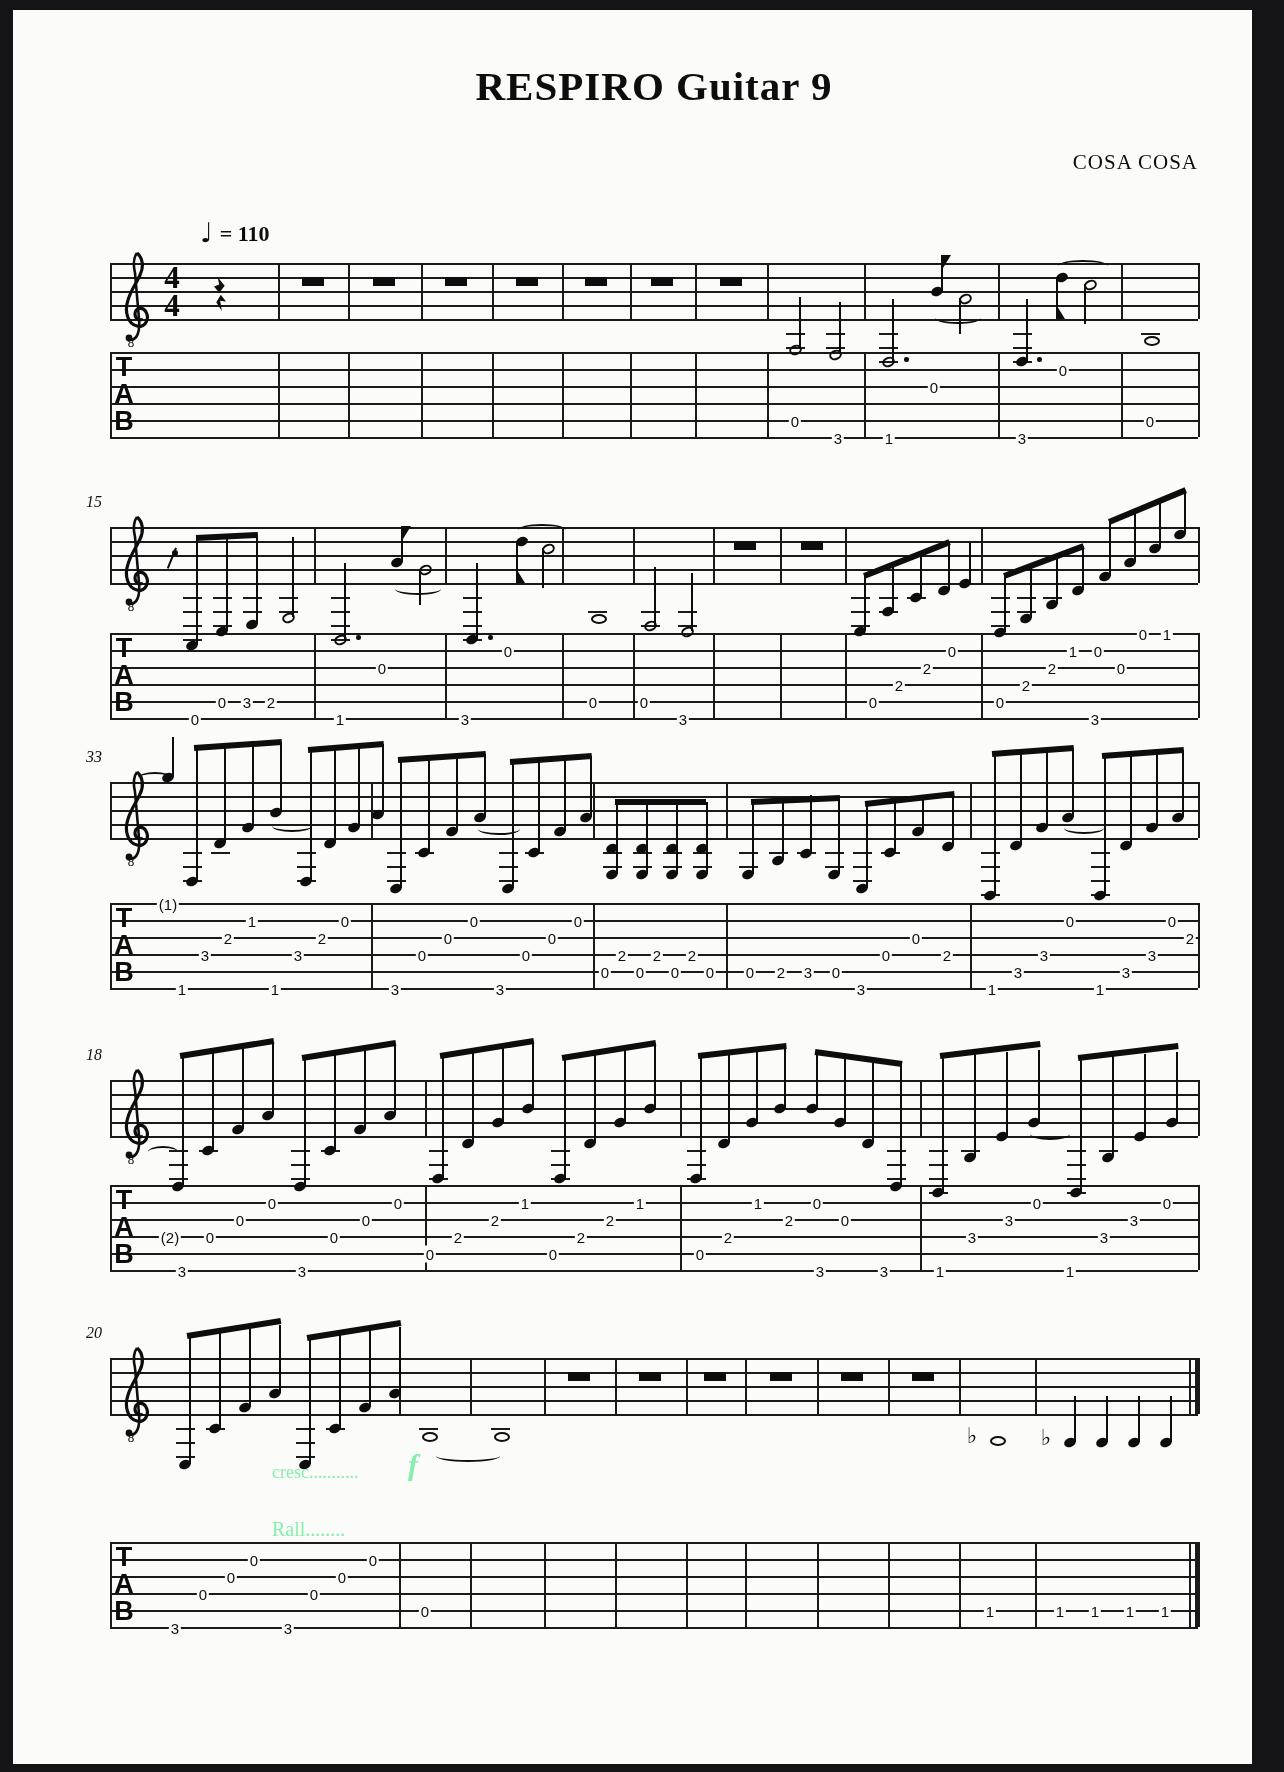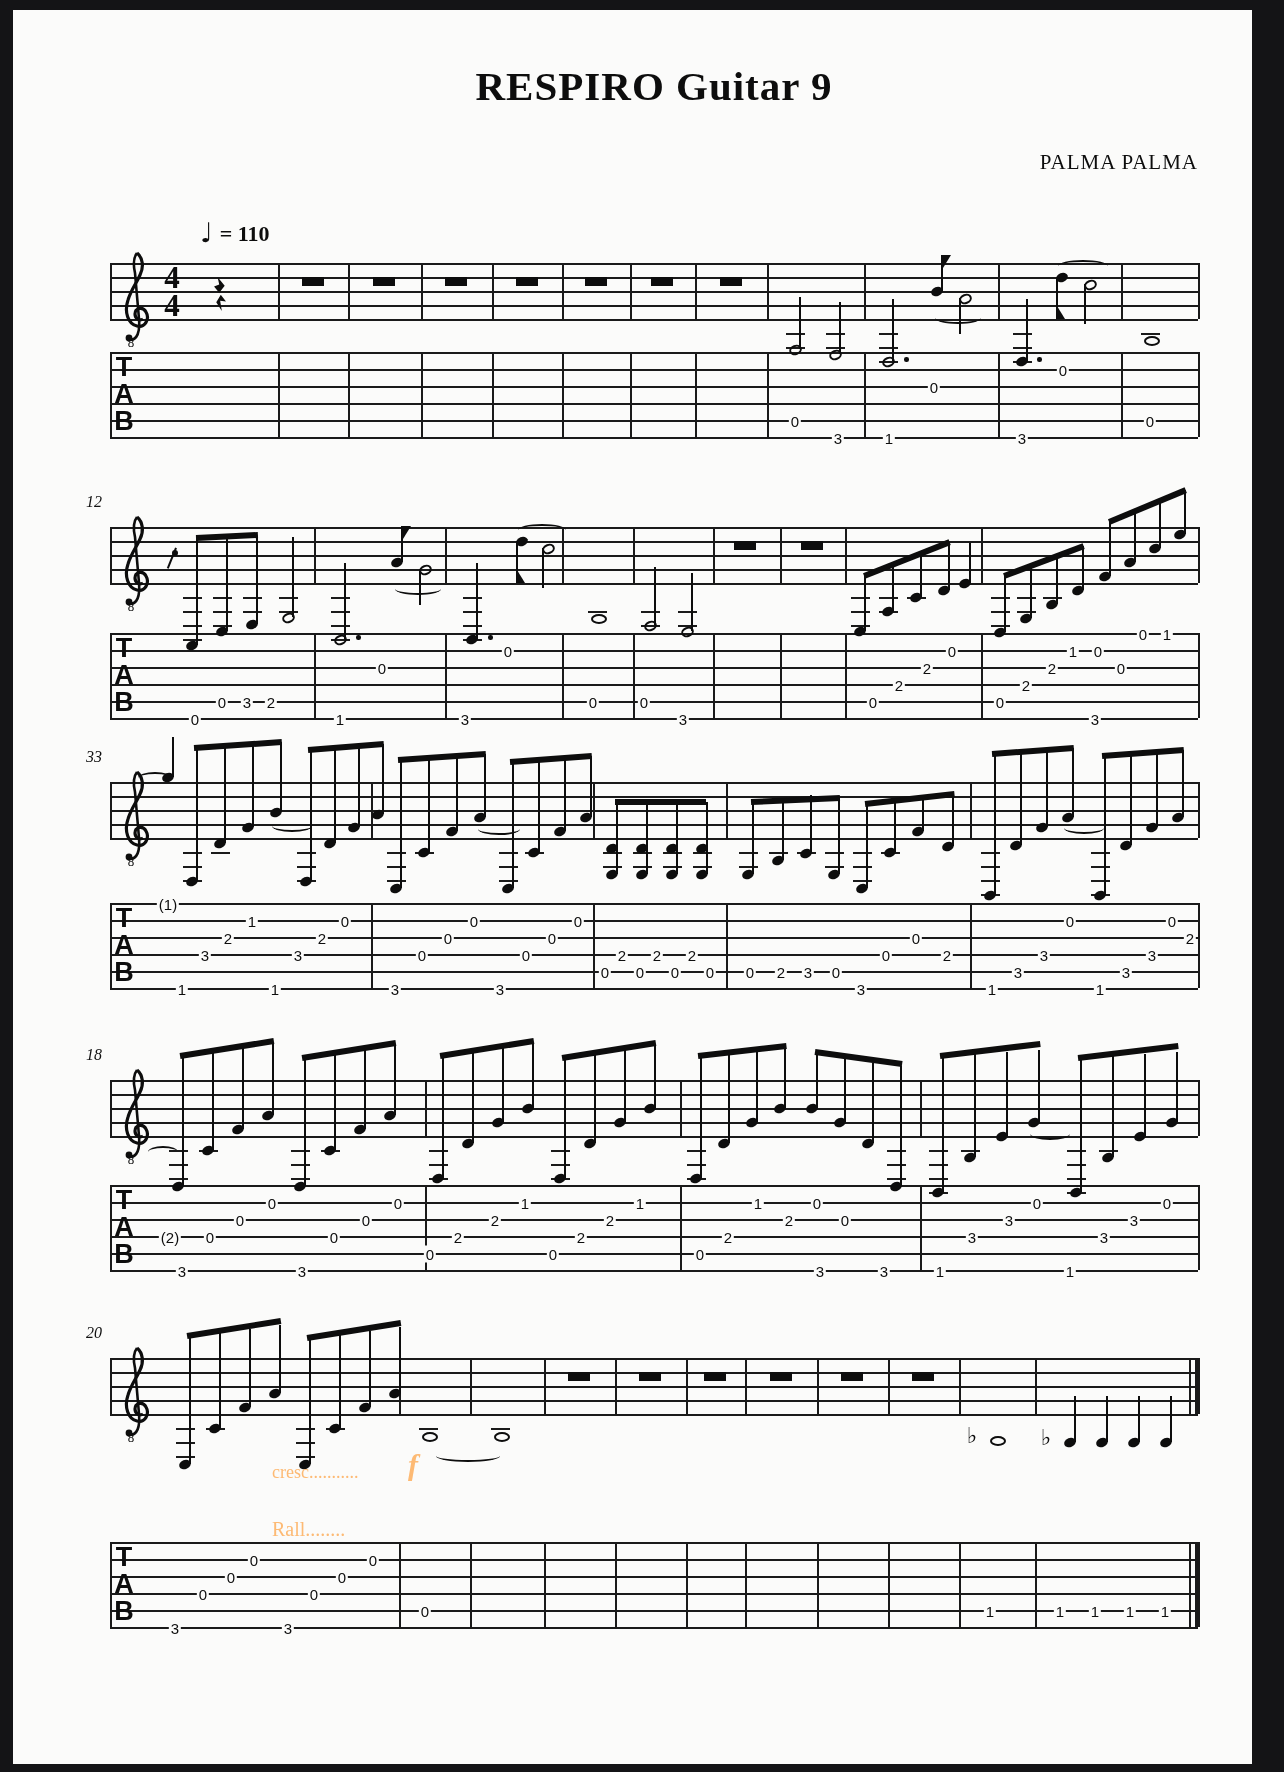--- a/index.html
+++ b/index.html
@@ -35,34 +35,34 @@
   .dot{position:absolute;width:4.5px;height:4.5px;border-radius:50%;background:#0d0d0d;}
   .flat{position:absolute;font:400 22px "DejaVu Sans",sans-serif;color:#0d0d0d;transform:translate(-50%,-60%);}
   .flagu{position:absolute;width:0;height:0;border-left:8px solid #0d0d0d;border-bottom:13px solid transparent;}
   .flagd{position:absolute;width:0;height:0;border-left:8px solid #0d0d0d;border-top:13px solid transparent;}
   .r8{position:absolute;width:14px;height:22px;}
   .r8 .d1{position:absolute;left:0;top:2px;width:6px;height:6px;border-radius:50%;background:#0d0d0d;}
   .r8 .l1{position:absolute;left:3px;top:0;width:2.2px;height:22px;background:#0d0d0d;transform:rotate(22deg);transform-origin:50% 0;}
   .qrest{position:absolute;width:13px;height:34px;background:#0d0d0d;
          clip-path:polygon(35% 0,90% 26%,48% 46%,100% 72%,55% 70%,68% 100%,25% 74%,60% 52%,8% 28%,48% 22%);}
   .ts{position:absolute;font:700 31px "Liberation Serif",serif;width:40px;text-align:center;line-height:28px;}
-  .exp{position:absolute;color:#fdba74;}
+  .exp{position:absolute;color:#86efac;}
   .exp.cresc{font:400 18px "Liberation Serif",serif;}
   .exp.dyn{font:italic 700 30px "Liberation Serif",serif;}
   .exp.rall{font:400 20px "Liberation Serif",serif;}
   .clefsvg{position:absolute;}
   .clef8{position:absolute;font:400 13px "Liberation Serif",serif;transform:translateX(-50%);}
 </style>
 </head>
 <body>
 
 <div id="stage">
   <div id="paper"></div>
   <div id="title">RESPIRO Guitar 9</div>
-  <div id="composer">PALMA PALMA</div>
+  <div id="composer">COSA COSA</div>
   <div id="tempo">
     <span class="tn">♩</span>
     <span class="tt">= 110</span>
   </div>
   <div id="score">
       <div class="staffline" style="left: 110px; top: 263px; width: 1088px;"></div>
       <div class="staffline" style="left: 110px; top: 277px; width: 1088px;"></div>
       <div class="staffline" style="left: 110px; top: 291px; width: 1088px;"></div>
       <div class="staffline" style="left: 110px; top: 305px; width: 1088px;"></div>
       <div class="staffline" style="left: 110px; top: 319px; width: 1088px;"></div>
@@ -184,21 +184,21 @@
       <div class="barline" style="left: 713px; top: 527px; height: 56px;"></div>
       <div class="barline" style="left: 713px; top: 633px; height: 85px;"></div>
       <div class="barline" style="left: 780px; top: 527px; height: 56px;"></div>
       <div class="barline" style="left: 780px; top: 633px; height: 85px;"></div>
       <div class="barline" style="left: 845px; top: 527px; height: 56px;"></div>
       <div class="barline" style="left: 845px; top: 633px; height: 85px;"></div>
       <div class="barline" style="left: 981px; top: 527px; height: 56px;"></div>
       <div class="barline" style="left: 981px; top: 633px; height: 85px;"></div>
       <div class="barline" style="left: 1198px; top: 527px; height: 56px;"></div>
       <div class="barline" style="left: 1198px; top: 633px; height: 85px;"></div>
-      <div class="mnum" style="left: 86px; top: 493px;">12</div>
+      <div class="mnum" style="left: 86px; top: 493px;">15</div>
       <div style="left: 116px; top: 513px; position: absolute;">
         <svg class="clefsvg" width="40" height="104" viewBox="0 0 40 104">
           <path d="M21 4 C27 9 28 18 24 26 C21 33 15 41 12 51 C8 63 12 75 21 77 C29 79 34 70 30 63 C27 57 19 59 19 65 C19 70 24 72 27 70" fill="none" stroke="#0d0d0d" stroke-width="3.2"></path>
           <path d="M21 4 C17 9 17 15 19 24 L23 70 C24 82 22 92 12 91" fill="none" stroke="#0d0d0d" stroke-width="2.6"></path>
           <circle cx="13" cy="89" r="3.4" fill="#0d0d0d"></circle>
         </svg>
       </div>
       <div class="clef8" style="left: 131px; top: 599px;">8</div>
       <div class="tabletter" style="left: 124px; top: 648px;">T</div>
       <div class="tabletter" style="left: 124px; top: 675px;">A</div>

